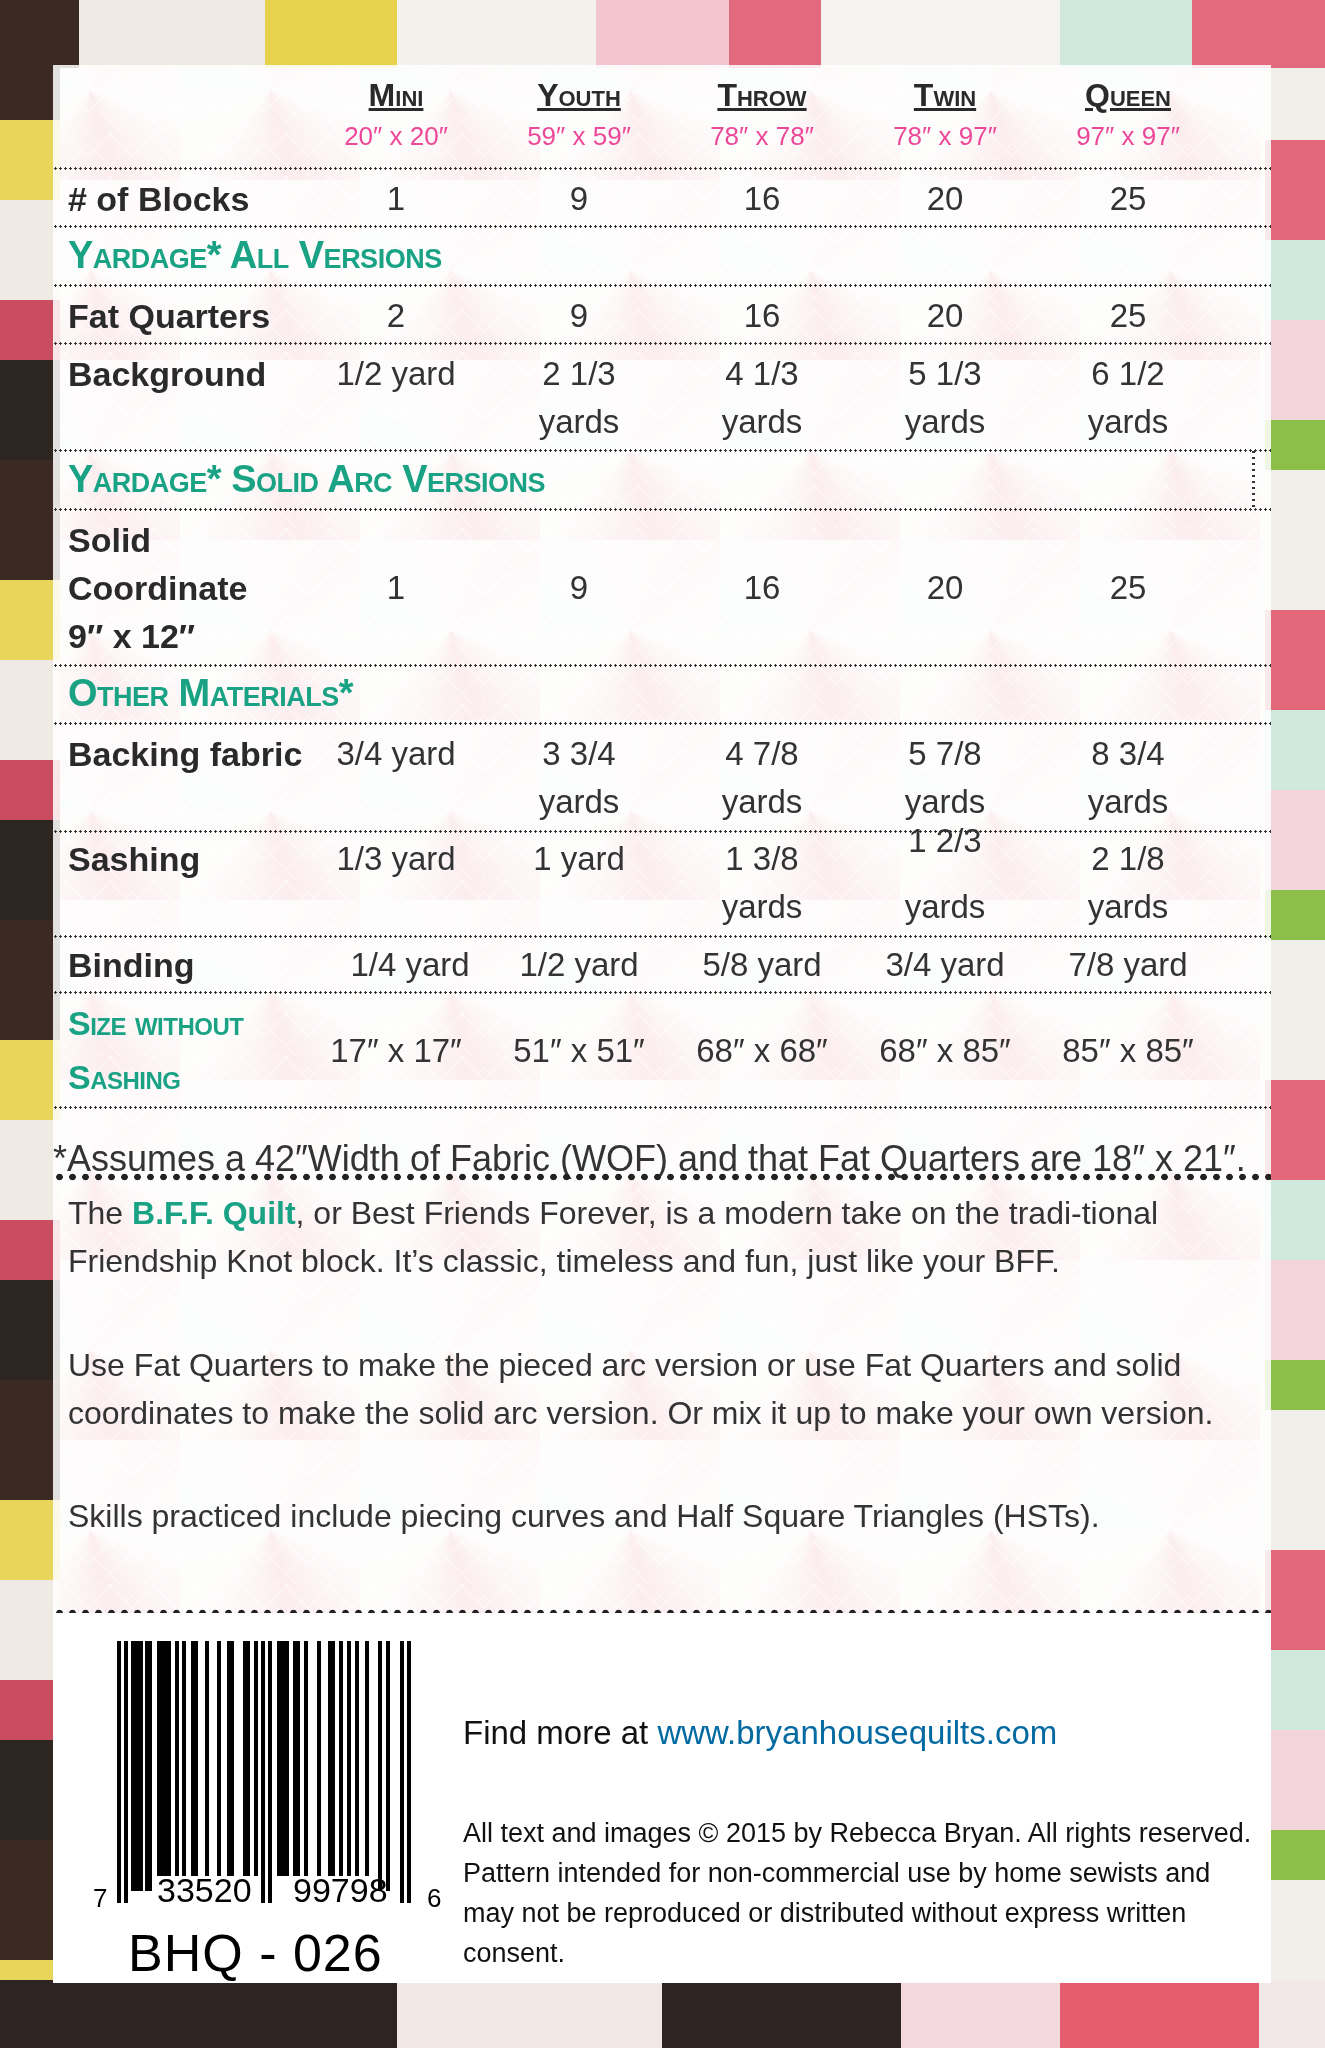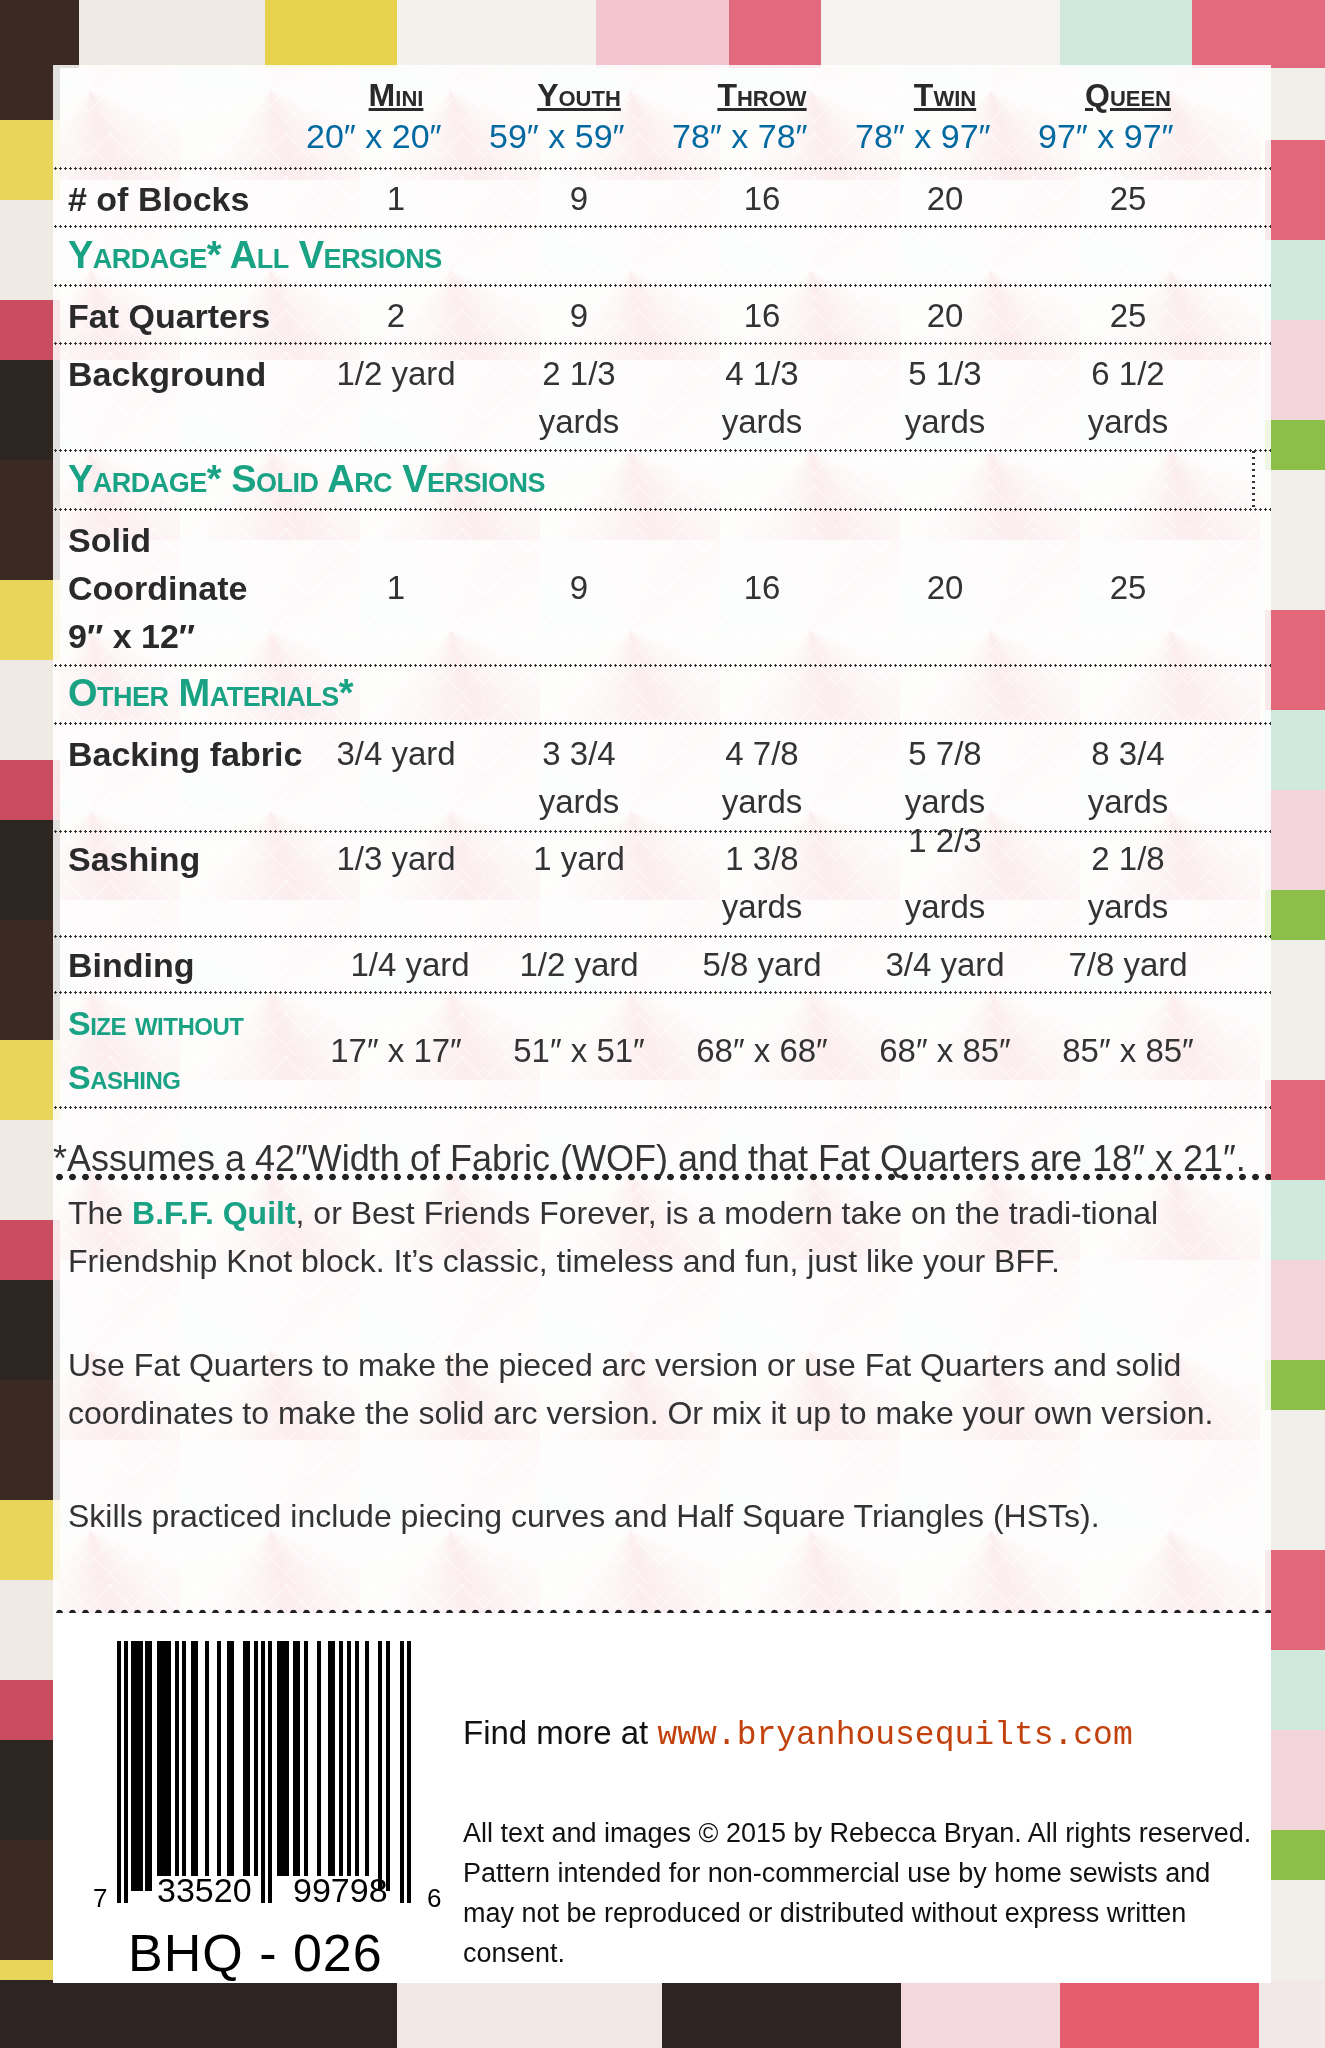--- a/index.html
+++ b/index.html
@@ -56,38 +56,38 @@
   }
   .section {
     position: absolute; left: 15px; font-weight: bold; color: #1aa284;
     font-variant: small-caps; font-size: 38px; line-height: 48px; letter-spacing: -0.5px;
   }
   .colhead {
     position: absolute; top: 8px; text-align: center; width: 180px;
     font-weight: bold; font-variant: small-caps; font-size: 32px; color: #2a2a2a; line-height: 44px; text-decoration: underline;
   }
   .colsize {
-    position: absolute; top: 52px; text-align: left; width: 180px;
-    font-size: 34px; color: #0369a1; line-height: 38px;
+    position: absolute; top: 52px; text-align: center; width: 180px;
+    font-size: 26px; color: #ec4899; line-height: 38px;
   }
   .footnote {
     position: absolute; left: 0; top: 1077px; font-size: 36px; color: #333; line-height: 34px; text-align: center;
   }
   .para {
     position: absolute; left: 15px; width: 1195px; font-size: 32px; color: #333; line-height: 48px;
   }
   .accent { color: #1aa284; font-weight: bold; }
   .barcode {
     position: absolute; left: 40px; top: 28px; width: 330px; height: 270px;
   }
   .bars { position: absolute; left: 0; top: 0; width: 330px; height: 262px; }
   .bcnum { position: absolute; font-size: 34px; color: #000; line-height: 34px; }
   .bhq { position: absolute; left: 75px; top: 312px; font-size: 52px; color: #000; line-height: 56px; letter-spacing: 1px; }
   .findmore { position: absolute; left: 410px; top: 98px; font-size: 33px; color: #111; line-height: 44px; }
-  .link { color: #c2410c; font-family: Liberation Mono, monospace; }
+  .link { color: #0369a1; }
   .legal { position: absolute; left: 410px; top: 200px; width: 790px; font-size: 27px; color: #111; line-height: 40px; }
 </style>
 </head>
 <body>
 
 <div class="quilt">
   <div class="qb" style="left:0;top:0;width:60px;height:2048px;background:repeating-linear-gradient(180deg,#3a2a22 0 120px,#e8d65a 120px 200px,#efeae4 200px 300px,#c94d5e 300px 360px,#2d2520 360px 460px);"></div>
   <div class="qb" style="left:1265px;top:0;width:60px;height:2048px;background:repeating-linear-gradient(180deg,#f1efe9 0 140px,#e2687a 140px 240px,#cfe9dc 240px 320px,#f2d5da 320px 420px,#8cbf4a 420px 470px);"></div>
   <div class="qb" style="left:0;top:0;width:1325px;height:68px;background:linear-gradient(90deg,#3a2a22 0 6%,#efeae4 6% 20%,#e6d24c 20% 30%,#f4f1ec 30% 45%,#f3c6cf 45% 55%,#e26a7e 55% 62%,#f5f3ef 62% 80%,#cfe9dc 80% 90%,#e36a7d 90% 100%);"></div>
   <div class="qb" style="left:0;top:1980px;width:1325px;height:68px;background:linear-gradient(90deg,#2e2420 0 30%,#f1e8e6 30% 50%,#2e2420 50% 68%,#f3d8dd 68% 80%,#e35d6f 80% 95%,#f2e8e8 95% 100%);"></div>

